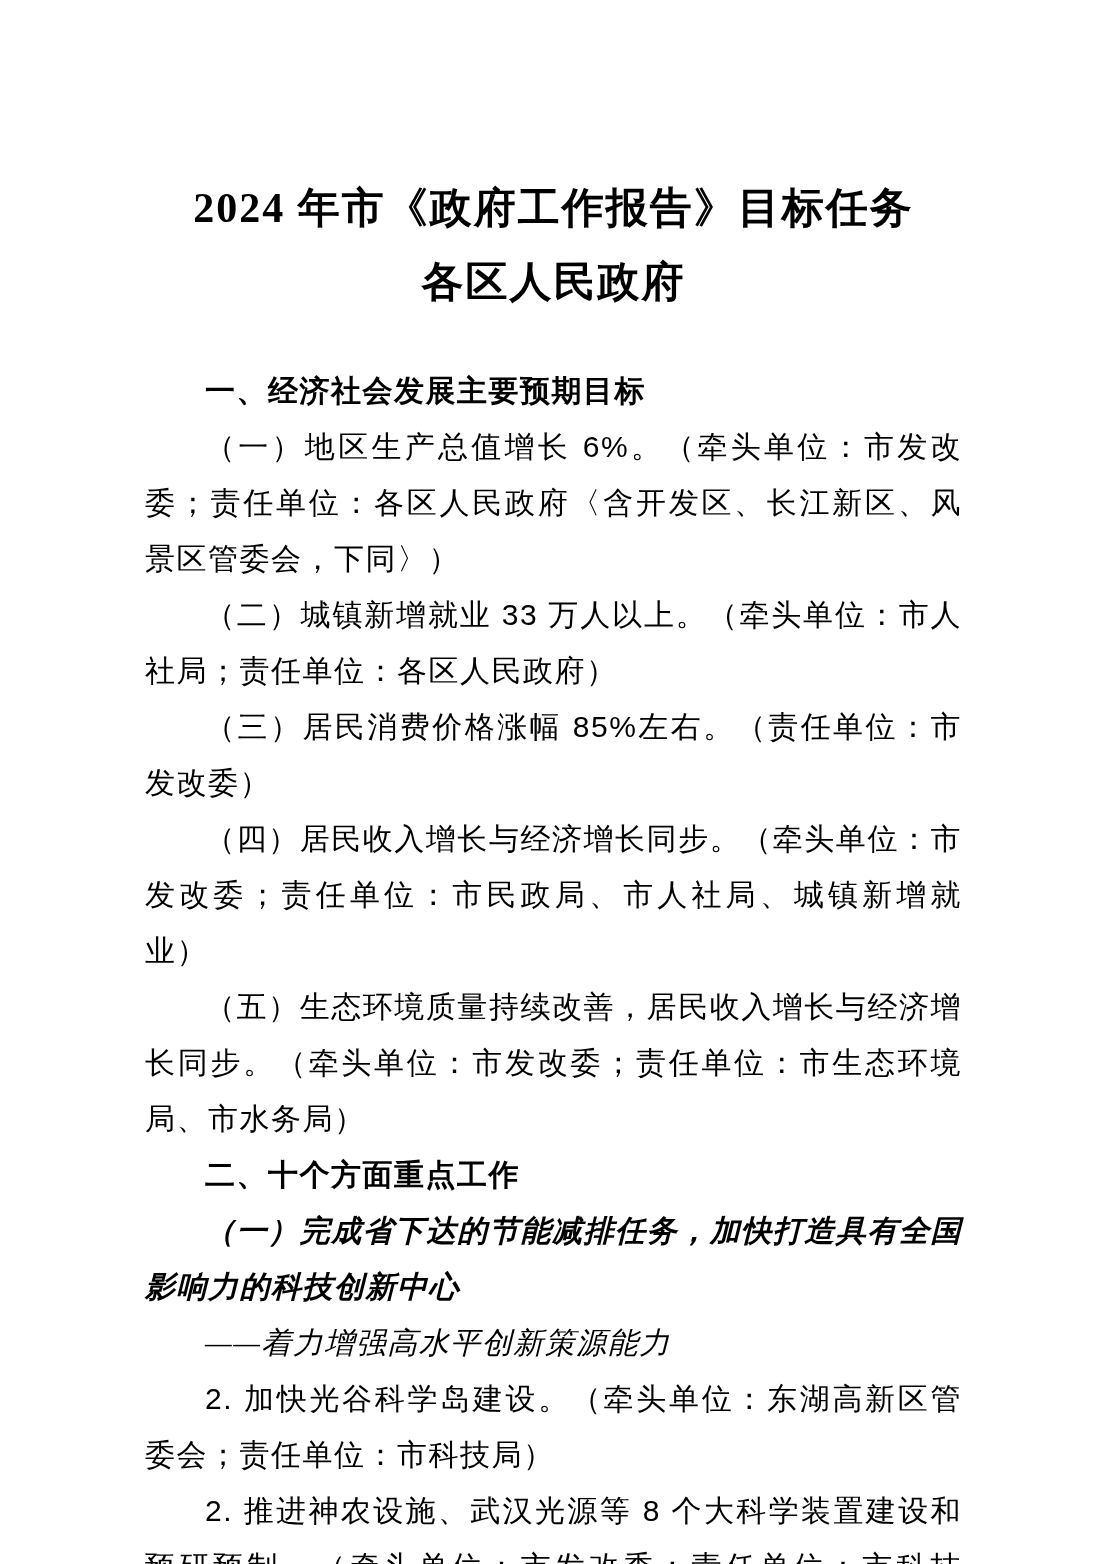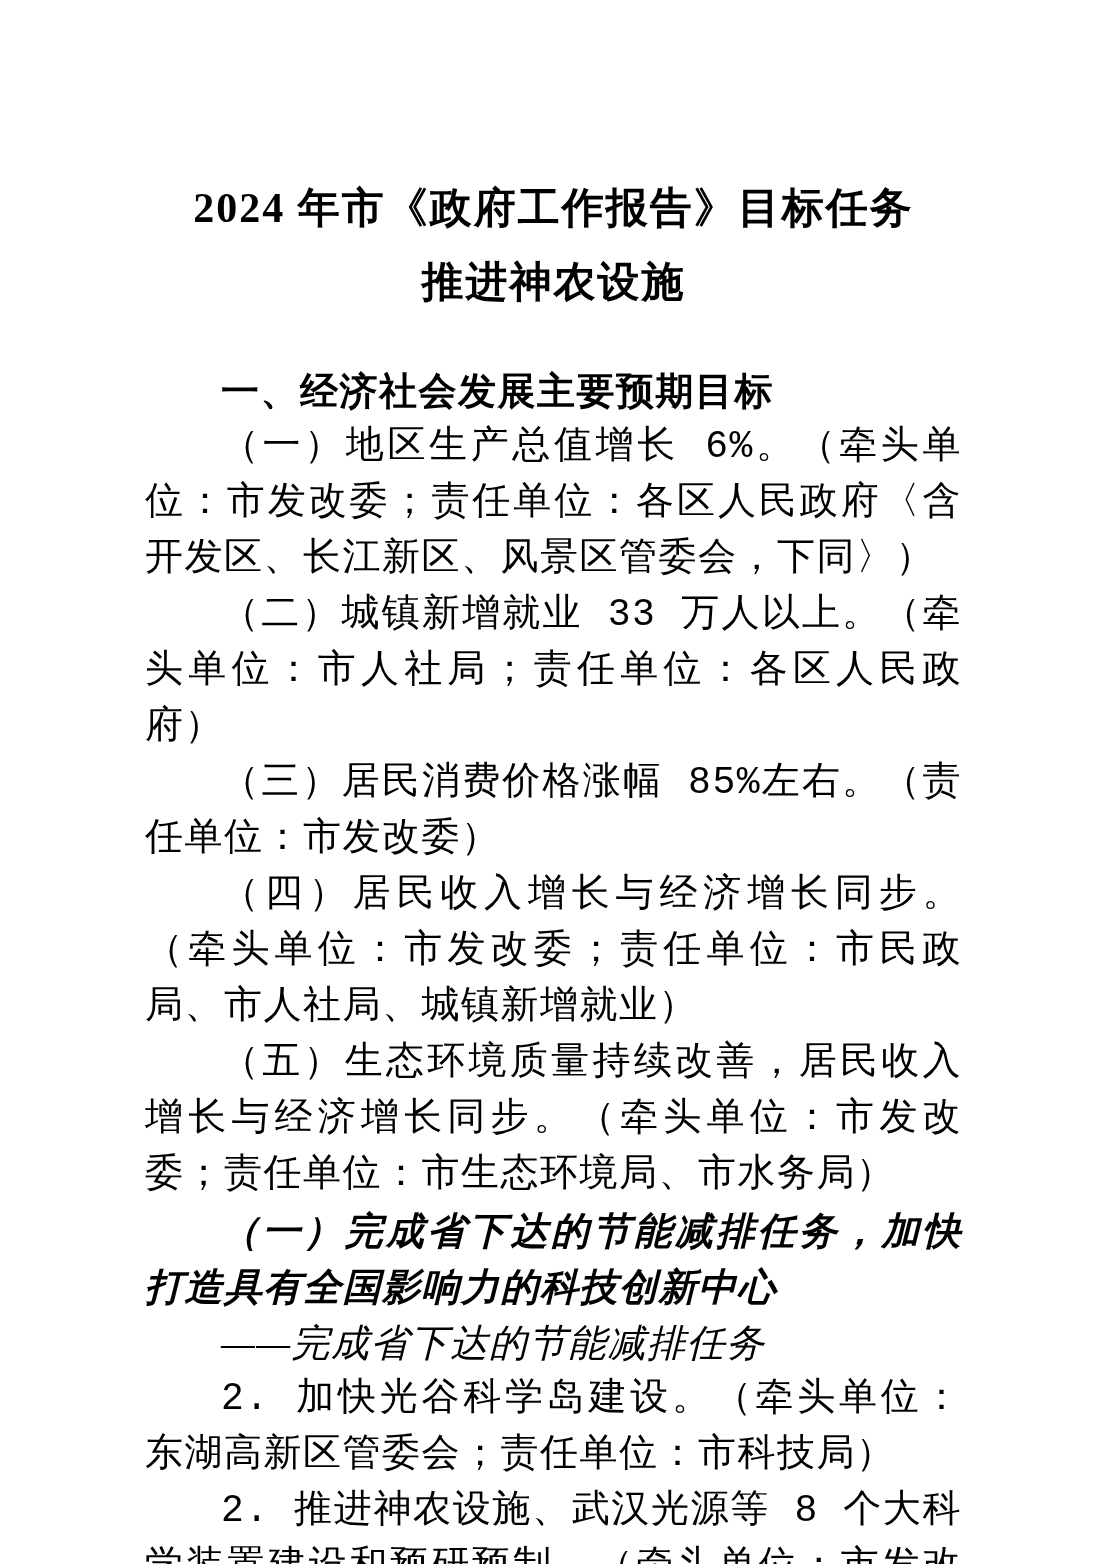--- a/index.html
+++ b/index.html
@@ -25,66 +25,67 @@
     line-height: 74px;
     text-align: center;
     letter-spacing: 2px;
     margin: 0 0 44px 0;
   }
   .doc-title .title-line {
     display: block;
   }
   .content p {
     margin: 0;
-    font-size: 38px;
+    font-size: 30px;
     line-height: 56px;
     text-indent: 2em;
     text-align: justify;
     letter-spacing: 1.5px;
   }
   .sec-heading {
     font-family: "DejaVu Sans", "Liberation Sans", sans-serif;
     font-weight: bold;
     letter-spacing: 1px;
   }
   .body-text {
-    font-family: Liberation Mono, monospace;
+    font-family: Liberation Sans, sans-serif;
   }
   .kai-bold {
     font-family: "Liberation Serif", "DejaVu Serif", serif;
     font-style: italic;
     font-weight: bold;
   }
   .kai {
     font-family: "Liberation Serif", "DejaVu Serif", serif;
     font-style: italic;
   }
 </style>
 </head>
 <body>
 
 <div class="page">
 
   <h1 class="doc-title">
     <span class="title-line">2024 年市《政府工作报告》目标任务</span>
-    <span class="title-line">推进神农设施</span>
+    <span class="title-line">各区人民政府</span>
   </h1>
 
   <div class="content">
 
     <p class="sec-heading">一、经济社会发展主要预期目标</p>
 
     <p class="body-text">（一）地区生产总值增长 6%。（牵头单位：市发改委；责任单位：各区人民政府〈含开发区、长江新区、风景区管委会，下同〉）</p>
     <p class="body-text">（二）城镇新增就业 33 万人以上。（牵头单位：市人社局；责任单位：各区人民政府）</p>
     <p class="body-text">（三）居民消费价格涨幅 85%左右。（责任单位：市发改委）</p>
     <p class="body-text">（四）居民收入增长与经济增长同步。（牵头单位：市发改委；责任单位：市民政局、市人社局、城镇新增就业）</p>
     <p class="body-text">（五）生态环境质量持续改善，居民收入增长与经济增长同步。（牵头单位：市发改委；责任单位：市生态环境局、市水务局）</p>
 
+    <p class="sec-heading">二、十个方面重点工作</p>
 
     <p class="kai-bold">（一）完成省下达的节能减排任务，加快打造具有全国影响力的科技创新中心</p>
-    <p class="kai">——完成省下达的节能减排任务</p>
+    <p class="kai">——着力增强高水平创新策源能力</p>
 
     <p class="body-text">2. 加快光谷科学岛建设。（牵头单位：东湖高新区管委会；责任单位：市科技局）</p>
     <p class="body-text">2. 推进神农设施、武汉光源等 8 个大科学装置建设和预研预制。（牵头单位：市发改委；责任单位：市科技局、市财政局，东湖高新区管委会）</p>
 
   </div>
 
 </div>
 
 </body></html>

